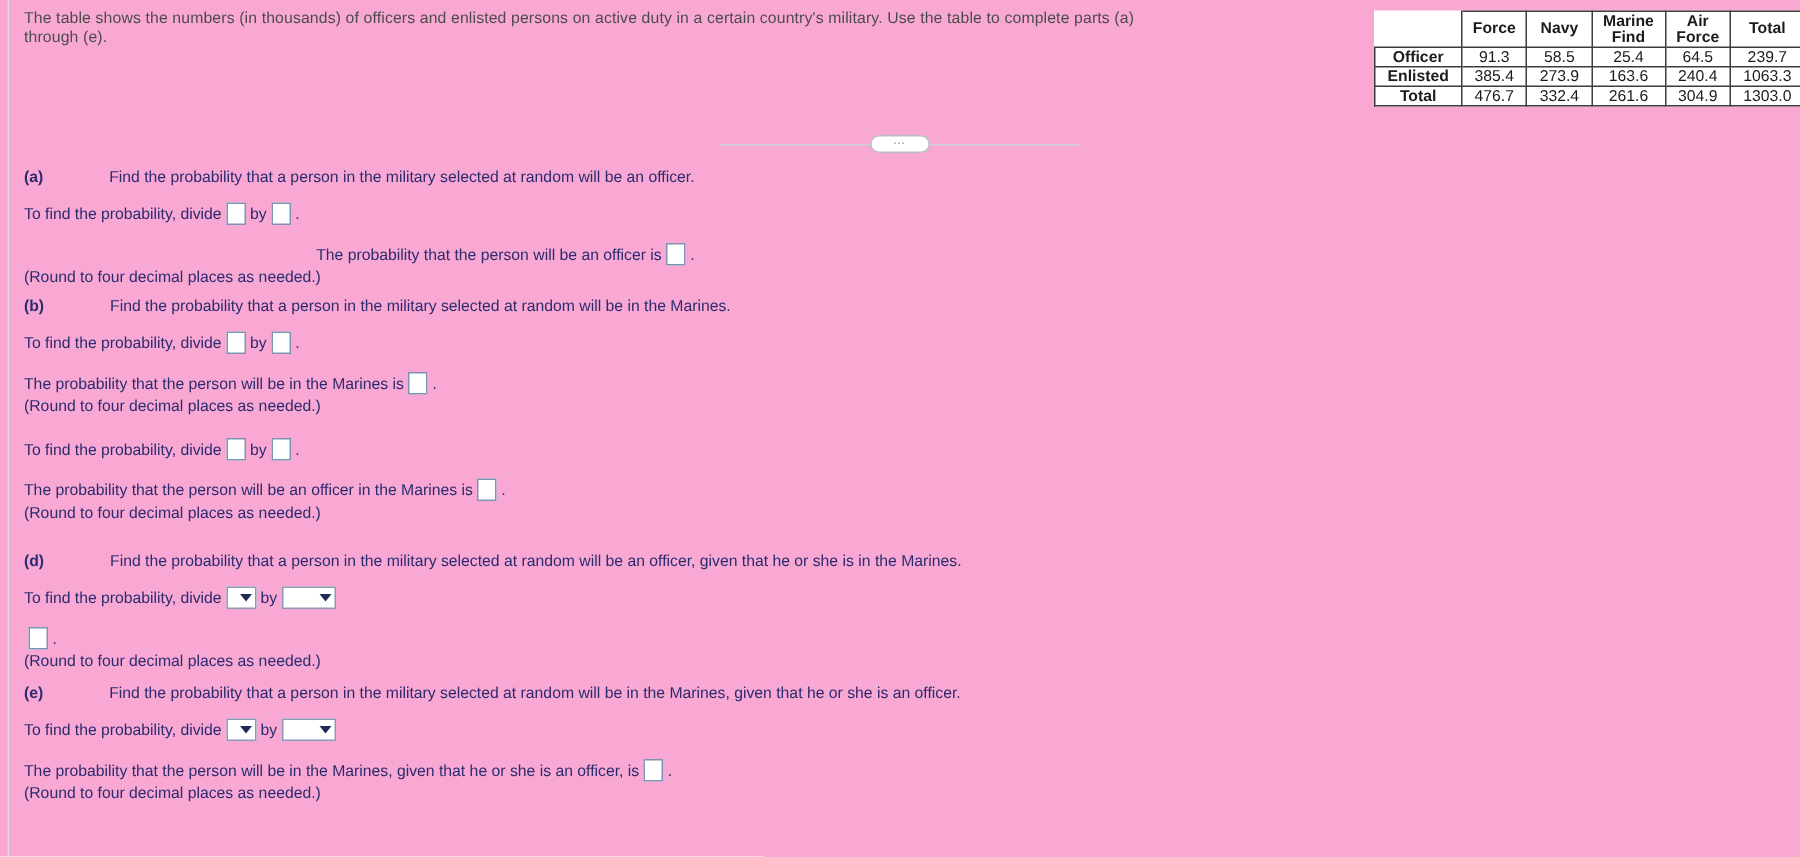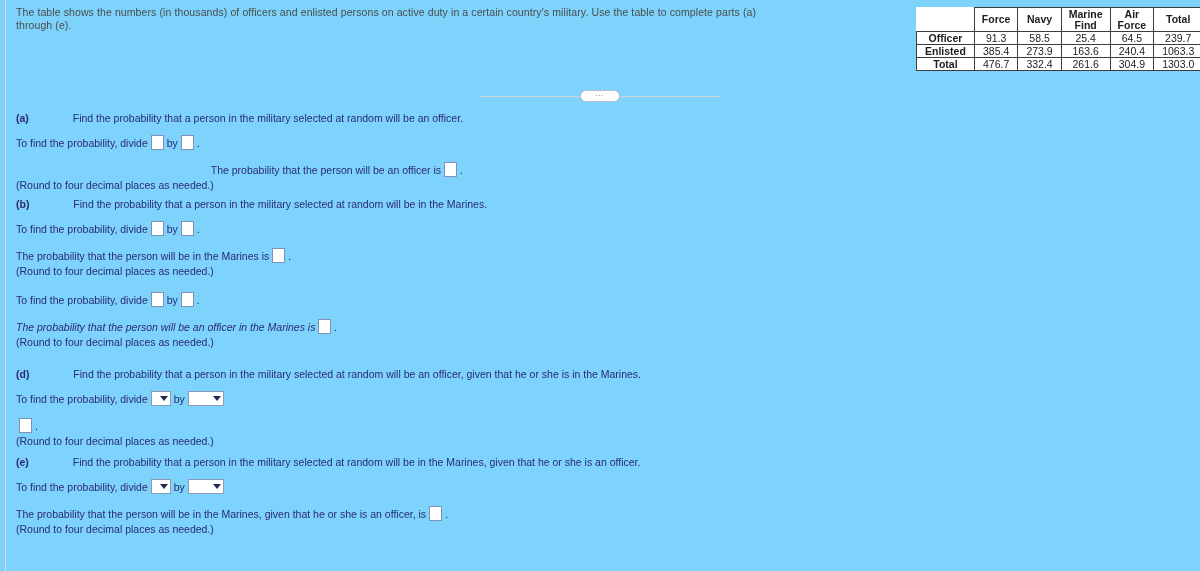--- a/index.html
+++ b/index.html
@@ -10,21 +10,21 @@
     height: 571px;
     background: #ffffff;
     font-family: "Liberation Sans", sans-serif;
     overflow: hidden;
   }
 
   #page {
     position: relative;
     width: 1200px;
     height: 571px;
-    background: #7dd3fc;
+    background: #f9a8d4;
   }
 
   
   .page-edge {
     position: absolute;
     left: 5px;
     top: 0;
     width: 1px;
     height: 571px;
     background: #d9dde2;
@@ -271,21 +271,21 @@
   </div>
 
   <div class="q-block" style="top:282px;">
     <div class="q-line" style="margin-top:10px;">
       <span class="txt">To find the probability, divide</span>
       <span class="ansbox"></span>
       <span class="txt">by</span>
       <span class="ansbox"></span>
       <span class="txt">.</span>
     </div>
-    <div class="q-line" style="margin-top:12px;font-style:italic;">
+    <div class="q-line" style="margin-top:12px;">
       <span class="txt">The probability that the person will be an officer in the Marines is</span>
       <span class="ansbox"></span>
       <span class="txt">.</span>
     </div>
     <div class="q-note" style="margin-top:2px;">(Round to four decimal places as needed.)</div>
   </div>
 
   <div class="q-block" style="top:367px;">
     <div class="q-head">
       <span>(d)</span><span class="q-rest"> Find the probability that a person in the military selected at random will be an officer, given that he or she is in the Marines.</span>

